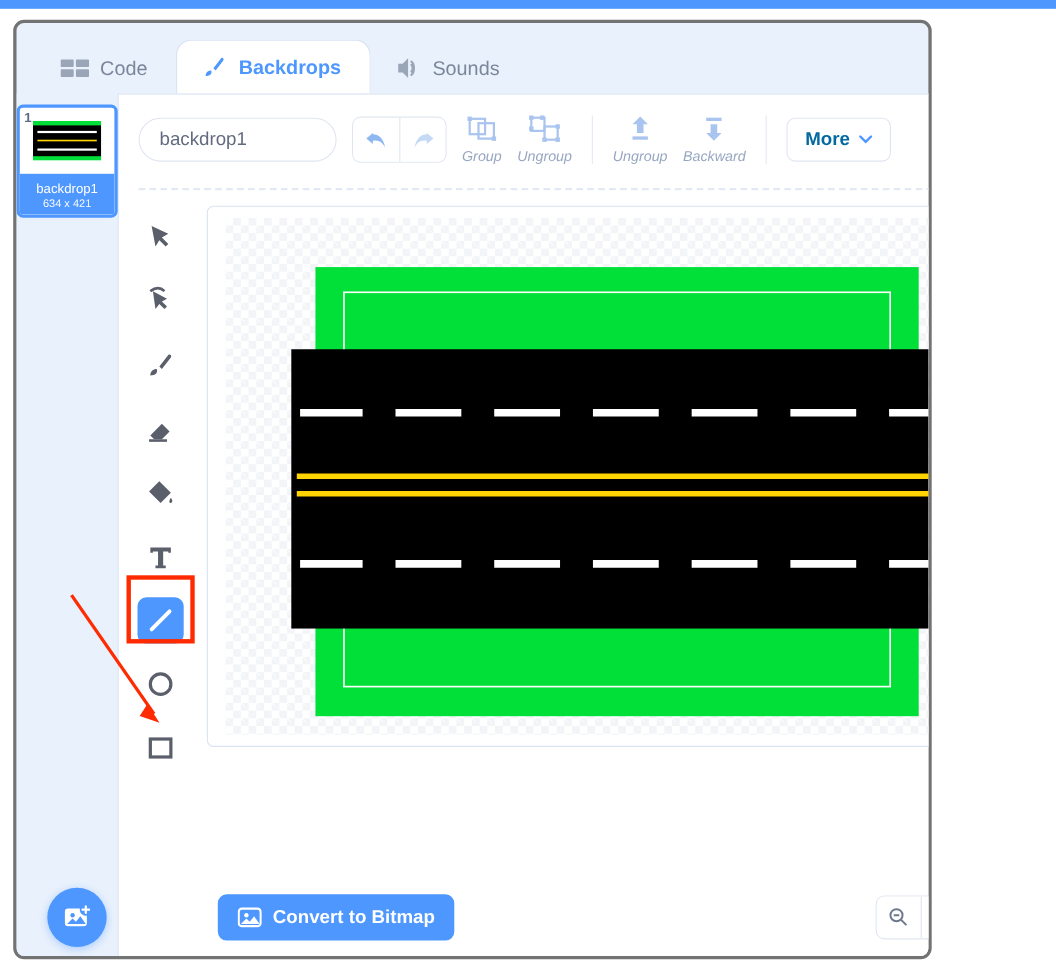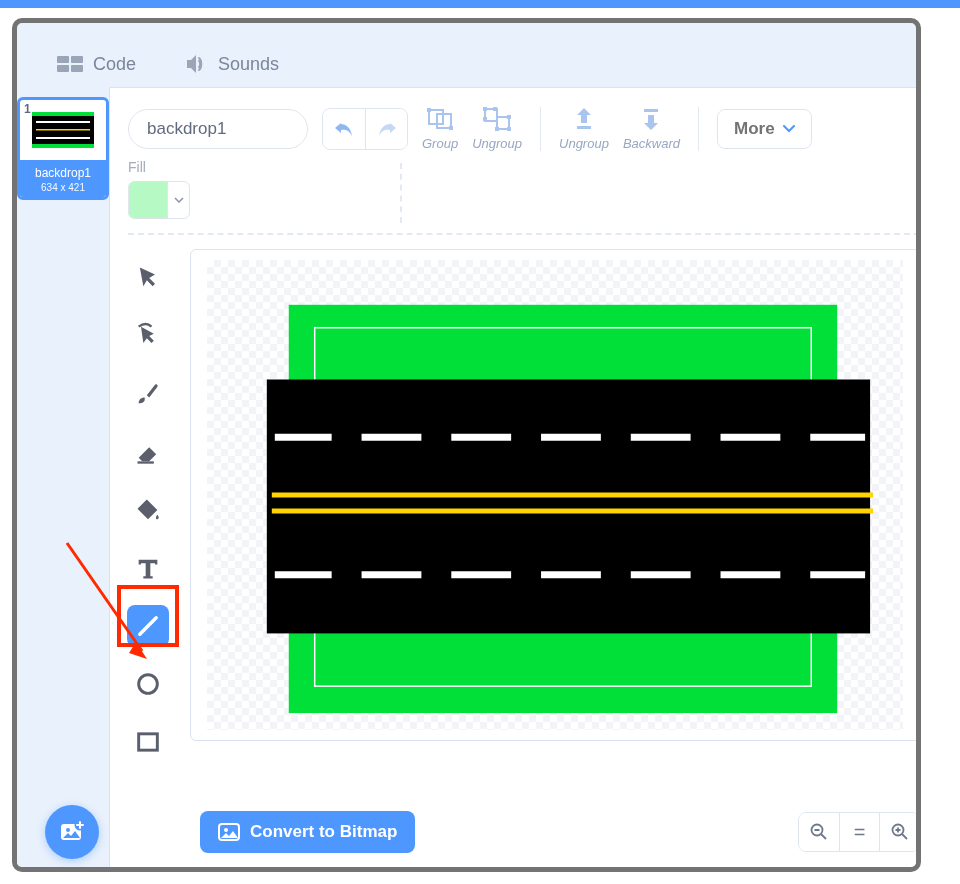--- a/index.html
+++ b/index.html
@@ -1,19 +1,19 @@
 <!DOCTYPE html>
 <html><head>
 <meta charset="utf-8">
 <style>
   * { box-sizing: border-box; margin: 0; padding: 0; font-family: -apple-system, BlinkMacSystemFont, "Segoe UI", Helvetica, Arial, sans-serif; }
   body { background: #fff; width: 960px; height: 884px; overflow: hidden; }
   .topbar { height: 8px; background: #4d97ff; }
   .wrap { padding: 10px 12px 12px 12px; }
-  .panel { background: #e9f1fc; border-radius: 10px; width: 909px; height: 854px; position: relative; border: 5px solid #737373; overflow: hidden; }
+  .panel { background: #e9f1fc; border-radius: 10px; width: 835px; height: 854px; position: relative; border: 3px solid #737373; overflow: hidden; }
 
   
   .tabs { display: flex; align-items: flex-end; gap: 0; padding-left: 18px; height: 64px; }
   .tab { display: flex; align-items: center; gap: 10px; padding: 12px 26px 12px 22px; border-radius: 14px 14px 0 0; font-size: 18px; color: #7a869a; cursor: pointer; }
   .tab.active { background: #fff; color: #4d97ff; border: 1px solid #d9e3f2; border-bottom: none; font-weight: 600; }
   .tab .ico { display: inline-flex; }
 
   
   .content { display: flex; height: calc(100% - 64px); }
   .sidebar { width: 110px; background: #e9f1fc; border-right: 1px solid #d9e3f2; padding-top: 10px; position: relative; }
@@ -28,21 +28,21 @@
   .editor { flex: 1; background: #fff; border-top: 1px solid #d9e3f2; border-top-left-radius: 0; position: relative; }
 
   
   .row1 { display: flex; align-items: center; gap: 14px; padding: 18px 18px 8px 18px; }
   .name-input { border: 1px solid #dfe5ef; border-radius: 20px; height: 40px; padding: 0 18px; font-size: 17px; color: #626b7e; width: 180px; }
   .pair { display: flex; border: 1px solid #dfe5ef; border-radius: 8px; overflow: hidden; }
   .pair button { width: 42px; height: 40px; background: #fff; border: none; display: flex; align-items: center; justify-content: center; cursor: pointer; }
   .pair button + button { border-left: 1px solid #dfe5ef; }
   .icon-label { display: flex; flex-direction: column; align-items: center; gap: 4px; font-size: 13px; color: #97a7c2; cursor: pointer; font-style: italic; }
   .vsep { width: 1px; height: 44px; background: #e3e9f3; margin: 0 4px; }
-  .more-btn { border: 1px solid #dfe5ef; border-radius: 8px; height: 40px; padding: 0 16px; display: flex; align-items: center; gap: 8px; color: #737373; font-size: 17px; font-weight: 600; cursor: pointer; background: #fff; }
+  .more-btn { border: 1px solid #dfe5ef; border-radius: 8px; height: 40px; padding: 0 16px; display: flex; align-items: center; gap: 8px; color: #0369a1; font-size: 17px; font-weight: 600; cursor: pointer; background: #fff; }
 
   
   .row2 { display: flex; align-items: flex-end; gap: 20px; padding: 0 18px 14px 18px; position: relative; }
   .lbl { font-size: 14px; color: #a3acbb; margin-bottom: 6px; }
   .swatch-wrap { display: flex; flex-direction: column; }
   .swatch { display: flex; border: 1px solid #dfe5ef; border-radius: 6px; overflow: hidden; }
   .swatch .color { width: 38px; height: 36px; }
   .swatch .drop { width: 22px; display: flex; align-items: center; justify-content: center; border-left: 1px solid #dfe5ef; }
   .outline .box { width: 38px; height: 36px; display: flex; align-items: center; justify-content: center; }
   .outline .box .sq { width: 20px; height: 20px; border: 2px solid #4b4b4b; }
@@ -98,20 +98,28 @@
               <g fill="#9aa5b8">
                 <rect x="0" y="3" width="12" height="7" rx="1"></rect>
                 <rect x="14" y="3" width="12" height="7" rx="1"></rect>
                 <rect x="0" y="12" width="12" height="7" rx="1"></rect>
                 <rect x="14" y="12" width="12" height="7" rx="1"></rect>
               </g>
             </svg>
       </span>
       <span>Code</span>
     </div>
+    <div class="tab active">
+      <span class="ico">
+        <svg width="24" height="24" viewBox="0 0 24 24">
+              <path d="M4 20c0-3 2-5 5-5 1 3-1 5-5 5zM11 13l7-9c1-1 3 0 2 2l-7 9-2-2z" fill="#4d97ff"></path>
+            </svg>
+      </span>
+      <span>Backdrops</span>
+    </div>
     <div class="tab">
       <span class="ico">
         <svg width="24" height="22" viewBox="0 0 24 22">
               <path d="M3 7h4l5-5v18l-5-5H3z" fill="#9aa5b8"></path>
               <path d="M15 5c3 2 3 10 0 12M15 8c1.5 1 1.5 5 0 6" stroke="#9aa5b8" stroke-width="2" fill="none" stroke-linecap="round"></path>
             </svg>
       </span>
       <span>Sounds</span>
     </div>
   </div>
@@ -202,31 +210,20 @@
         <div class="vsep"></div>
         <button class="more-btn">
           <span>More</span>
           <svg width="12" height="8" viewBox="0 0 12 8">
                 <path d="M1 1l5 5 5-5" stroke="#4d97ff" stroke-width="2" fill="none" stroke-linecap="round"></path>
               </svg>
         </button>
       </div>
 
       <div class="row2">
-        <div class="swatch-wrap">
-          <div class="lbl">Fill</div>
-          <div class="swatch">
-            <div class="color" style="background:#b7f9c5"></div>
-            <div class="drop">
-                  <svg width="10" height="6" viewBox="0 0 10 6">
-                    <path d="M1 1l4 4 4-4" stroke="#8b95a7" stroke-width="1.5" fill="none"></path>
-                  </svg>
-                </div>
-          </div>
-        </div>
         <div class="dashsep"></div>
 
       </div>
       <div class="hrule"></div>
 
       <div class="stage-row">
         <div class="tools">
           <div class="tool">
                 <svg viewBox="0 0 24 24">
                   <path d="M5 3l3 16 3-5 5 5 2-2-5-5 5-3z" fill="currentColor"></path>

